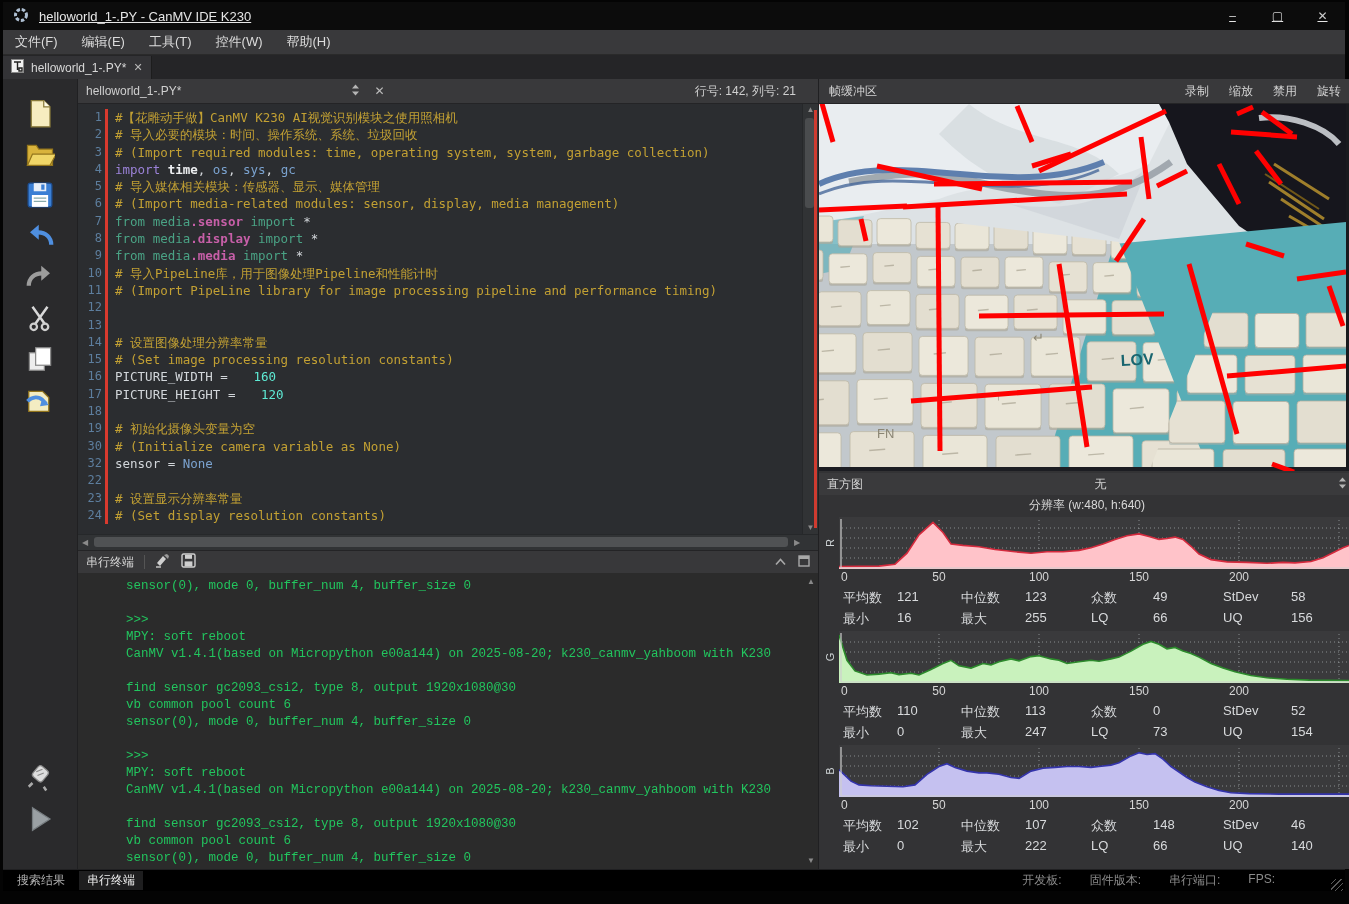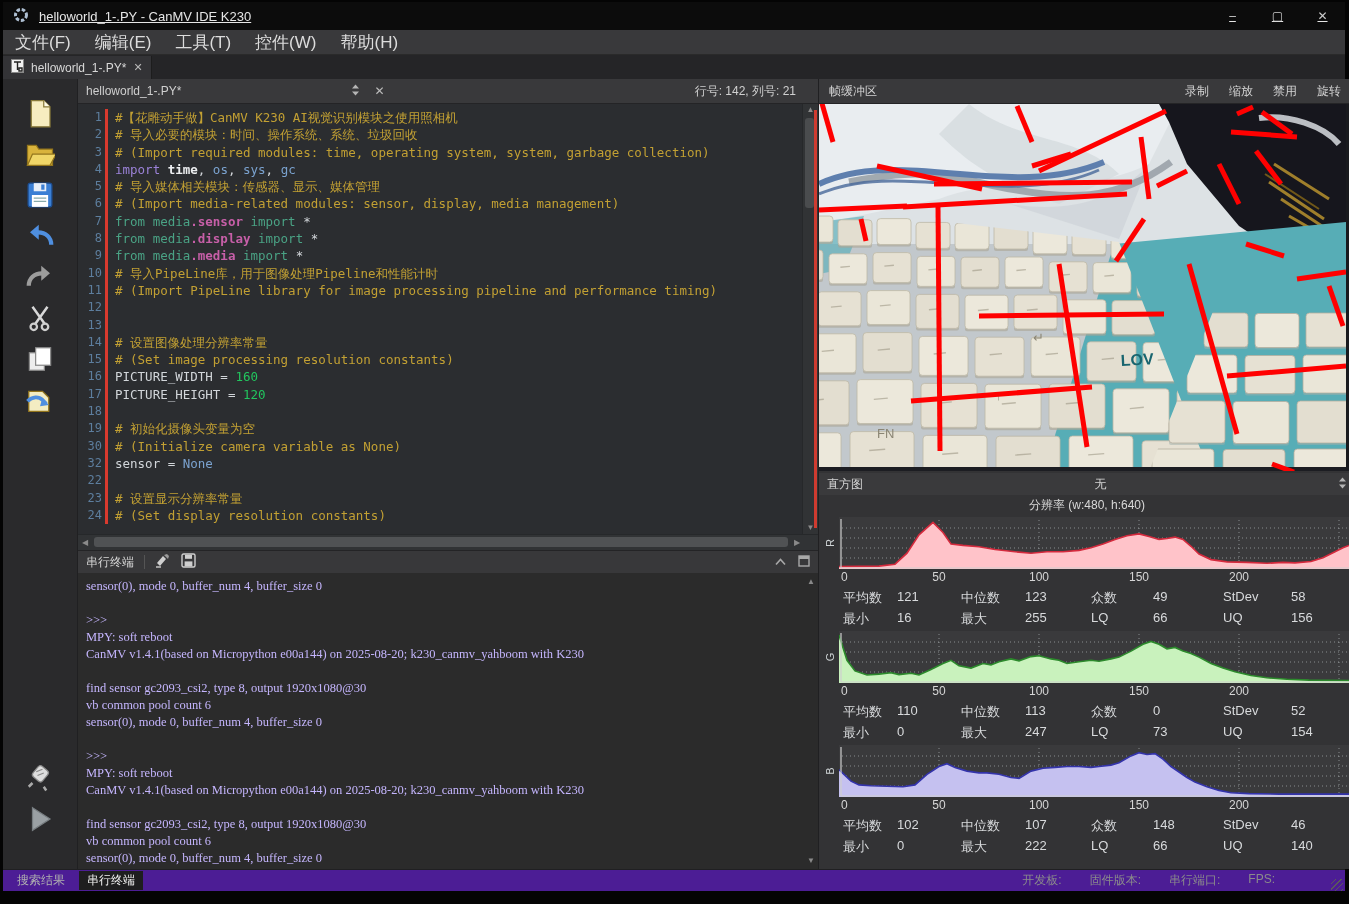--- a/index.html
+++ b/index.html
@@ -7,21 +7,21 @@
   .frame{position:absolute;inset:0;background:#040404;}
   .app{position:absolute;top:2px;left:3px;width:1342px;height:889px;background:#2b2b2d;display:flex;flex-direction:column;}
 
   
   .titlebar{height:28px;background:#0c0c0c;display:flex;align-items:center;color:#e6e6e6;font-size:13px;flex:0 0 auto;text-decoration:underline;}
   .titlebar .logo{margin:0 10px 0 10px;}
   .win-controls{margin-left:auto;display:flex;}
   .wbtn{width:45px;height:28px;display:flex;align-items:center;justify-content:center;color:#cfcfcf;font-size:12px;}
 
   
-  .menubar{height:24px;background:#39393b;display:flex;align-items:center;color:#dcdcdc;font-size:17px;flex:0 0 auto;border-bottom:1px solid #2a2a2a;}
+  .menubar{height:24px;background:#39393b;display:flex;align-items:center;color:#dcdcdc;font-size:13px;flex:0 0 auto;border-bottom:1px solid #2a2a2a;}
   .menu-item{padding:0 12px;height:100%;display:flex;align-items:center;cursor:default;}
 
   
   .tabbar{height:24px;background:#252527;display:flex;align-items:flex-end;flex:0 0 auto;}
   .doc-tab{height:23px;background:#333336;display:flex;align-items:center;color:#d8d8d8;font-size:12px;padding:0 8px;gap:7px;border-right:1px solid #1d1d1d;}
   .doc-tab .close{color:#b9b9b9;font-size:11px;}
 
   .main{flex:1 1 auto;display:flex;min-height:0;}
 
   
@@ -43,35 +43,35 @@
   .gutter{width:24px;text-align:right;color:#5d7e9e;flex:0 0 auto;font-size:12px;}
   .chbar{width:3px;background:#d93a2e;margin-left:3px;flex:0 0 auto;}
   .lctext{padding-left:7px;}
   .tok-comment{color:#c2a033;text-align:right;}
   .tok-kw{color:#4aa385;}
   .tok-kwv{color:#9b82d8;}
   .tok-attr{color:#c75fa8;font-weight:bold;}
   .tok-plain{color:#d2d6da;}
   .tok-bold{color:#eceef0;font-weight:bold;}
   .tok-blue{color:#7ba3d0;}
-  .tok-num{color:#22c55e;}
+  .tok-num{color:#5eead4;margin-left:18px;}
 
   .vscroll{width:15px;background:#313335;border-left:1px solid #26282a;position:relative;flex:0 0 auto;}
   .vscroll .arrow{position:absolute;left:0;width:15px;height:12px;color:#8a8a8a;font-size:8px;text-align:center;line-height:12px;}
   .vscroll .thumb{position:absolute;left:2px;top:14px;width:9px;height:90px;background:#4a4c4e;border-radius:3px;}
   .vscroll .redmark{position:absolute;right:1px;top:6px;bottom:6px;width:3px;background:#cf3b30;}
   .hscroll{height:15px;background:#313335;border-top:1px solid #26282a;position:relative;flex:0 0 auto;}
   .hscroll .arrow{position:absolute;top:0;width:14px;height:15px;color:#8a8a8a;font-size:8px;text-align:center;line-height:15px;}
   .hscroll .thumb{position:absolute;top:2px;left:16px;right:30px;height:10px;background:#505254;border-radius:3px;}
 
   .term-header{height:22px;background:#38383a;border-top:1px solid #242426;display:flex;align-items:center;color:#d6d6d6;font-size:12px;padding:0 8px;gap:10px;flex:0 0 auto;}
   .term-header .sep{width:1px;height:14px;background:#555;}
   .term-header .right{margin-left:auto;display:flex;gap:12px;color:#9f9f9f;align-items:center;}
   .terminal{flex:1;background:#2b2b2b;position:relative;overflow:hidden;min-height:0;}
-  .terminal-body{padding:5px 0 0 8px;font-family:Liberation Serif, serif;font-size:12.5px;line-height:17px;color:#c4b5fd;}
+  .terminal-body{padding:5px 0 0 8px;font-family:Liberation Mono, monospace;font-size:12.5px;line-height:17px;color:#22c55e;margin-left:40px;}
   .terminal .tchev{position:absolute;right:3px;color:#8a8a8a;font-size:8px;}
 
   
   .right-panel{flex:1;background:#333335;display:flex;flex-direction:column;min-height:0;border-left:1px solid #202022;}
   .fbbar{height:24px;background:#39393b;border-bottom:1px solid #242426;display:flex;align-items:center;color:#d4d4d4;font-size:12px;padding:0 10px;flex:0 0 auto;}
   .fbbar .btns{margin-left:auto;display:flex;gap:20px;margin-right:4px;}
   .preview{height:367px;flex:0 0 auto;position:relative;background:#191a1e;}
   .hist-header{height:22px;background:#3a3a3c;display:flex;align-items:center;color:#d4d4d4;font-size:12px;padding:0 8px;margin-top:2px;flex:0 0 auto;}
   .hist-header .mid{flex:1;text-align:center;}
   .res-row{height:20px;display:flex;align-items:center;justify-content:center;color:#d8d8d8;font-size:12px;flex:0 0 auto;}
@@ -80,21 +80,21 @@
   .hist-row{display:flex;align-items:stretch;height:52px;}
   .hist-ylabel{width:18px;display:flex;align-items:center;justify-content:center;color:#cfd4d6;font-size:11px;transform:none;}
   .hist-ylabel span{transform:rotate(-90deg);display:block;}
   .hist-chart{flex:1;background:#3a3a3c;}
   .hist-axis{position:relative;height:16px;margin-left:18px;color:#d6d6d6;font-size:12px;}
   .hist-axis span{position:absolute;top:1px;transform:translateX(-50%);}
   .hist-axis span:first-child{transform:none;}
   .hist-stats{display:grid;grid-template-columns:54px 64px 64px 66px 62px 70px 68px auto;row-gap:3px;padding-left:22px;color:#d8dadc;font-size:13px;margin-top:4px;}
 
   
-  .bottombar{height:21px;background:#4c1d95;border-top:1px solid #202022;display:flex;align-items:center;font-size:12px;flex:0 0 auto;}
+  .bottombar{height:21px;background:#000000;border-top:1px solid #202022;display:flex;align-items:center;font-size:12px;flex:0 0 auto;}
   .btab{padding:1px 8px;margin-left:6px;color:#b0b0b0;}
   .btab.active{background:#1e1e1f;color:#f0f0f0;}
   .status-items{margin-left:auto;display:flex;gap:28px;color:#8b8b8b;margin-right:70px;}
   .grip{position:absolute;right:6px;bottom:13px;width:12px;height:12px;
     background:repeating-linear-gradient(135deg,transparent 0 3px,#5a5a5a 3px 4px);}
 </style>
 </head>
 <body>
 
 <div class="frame">

